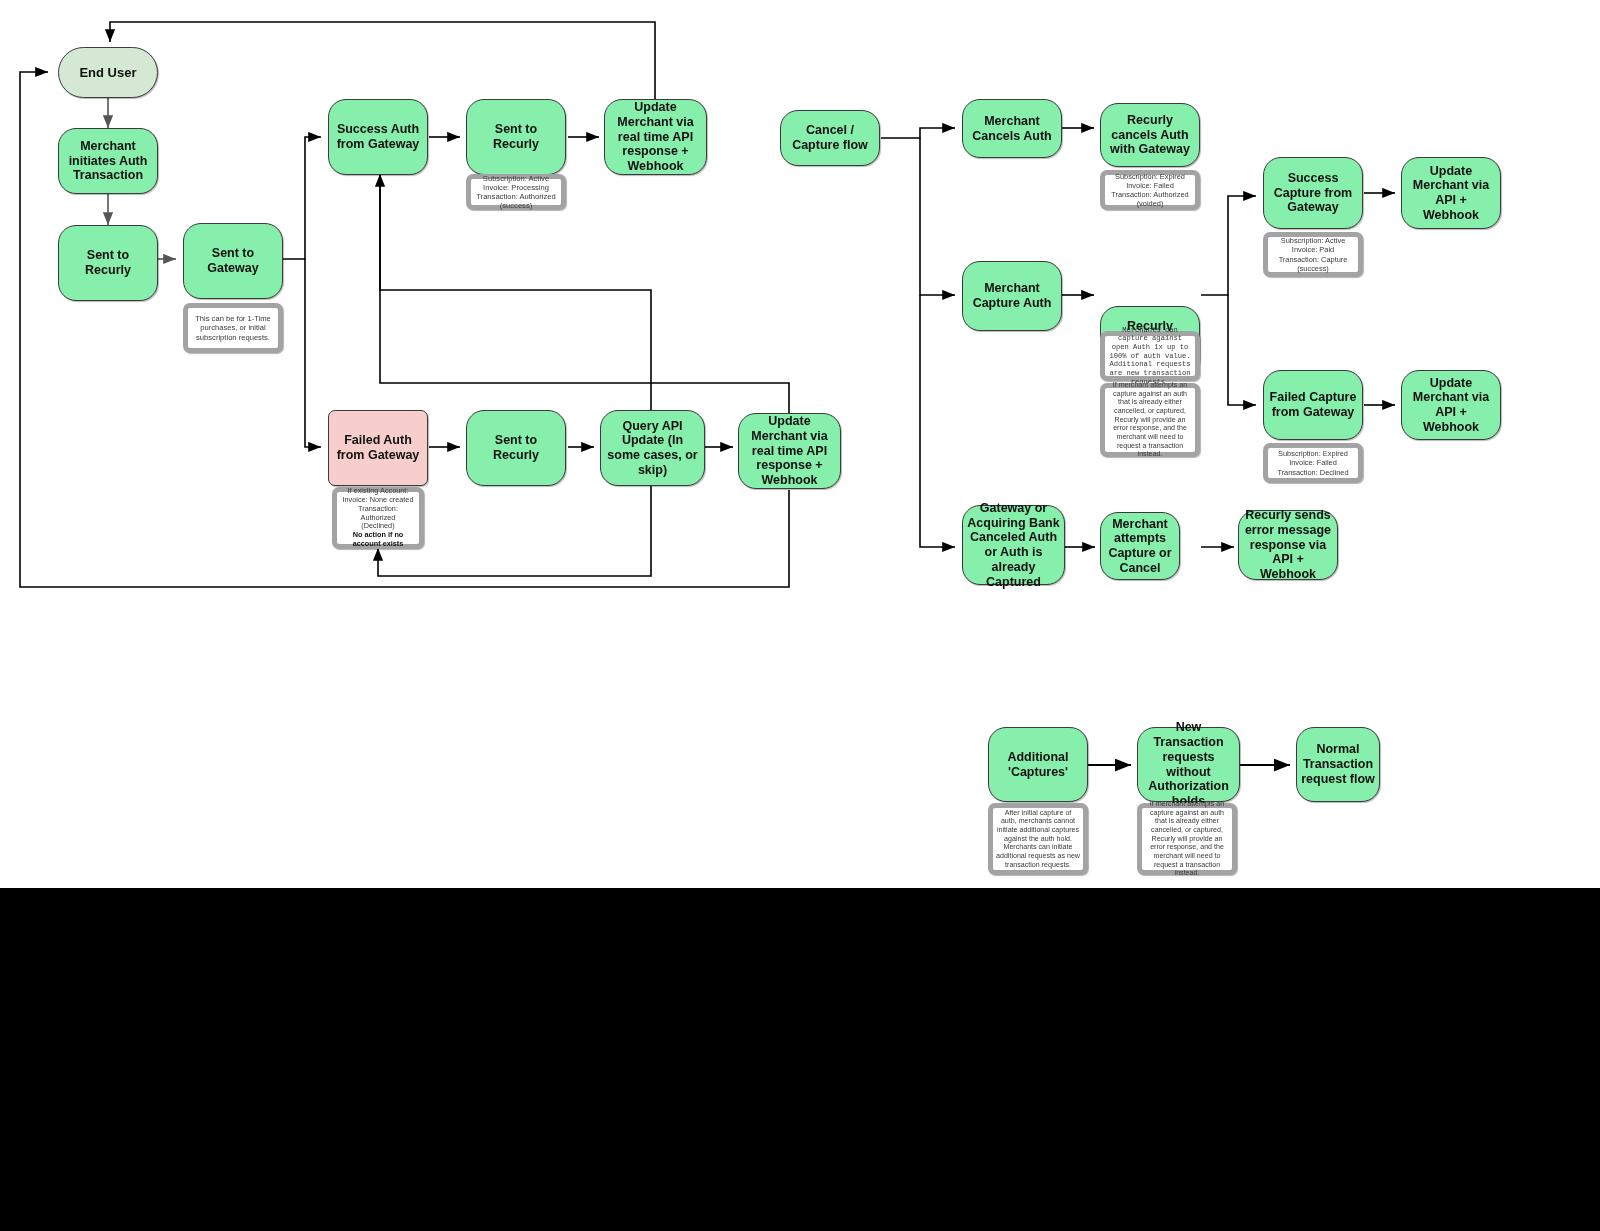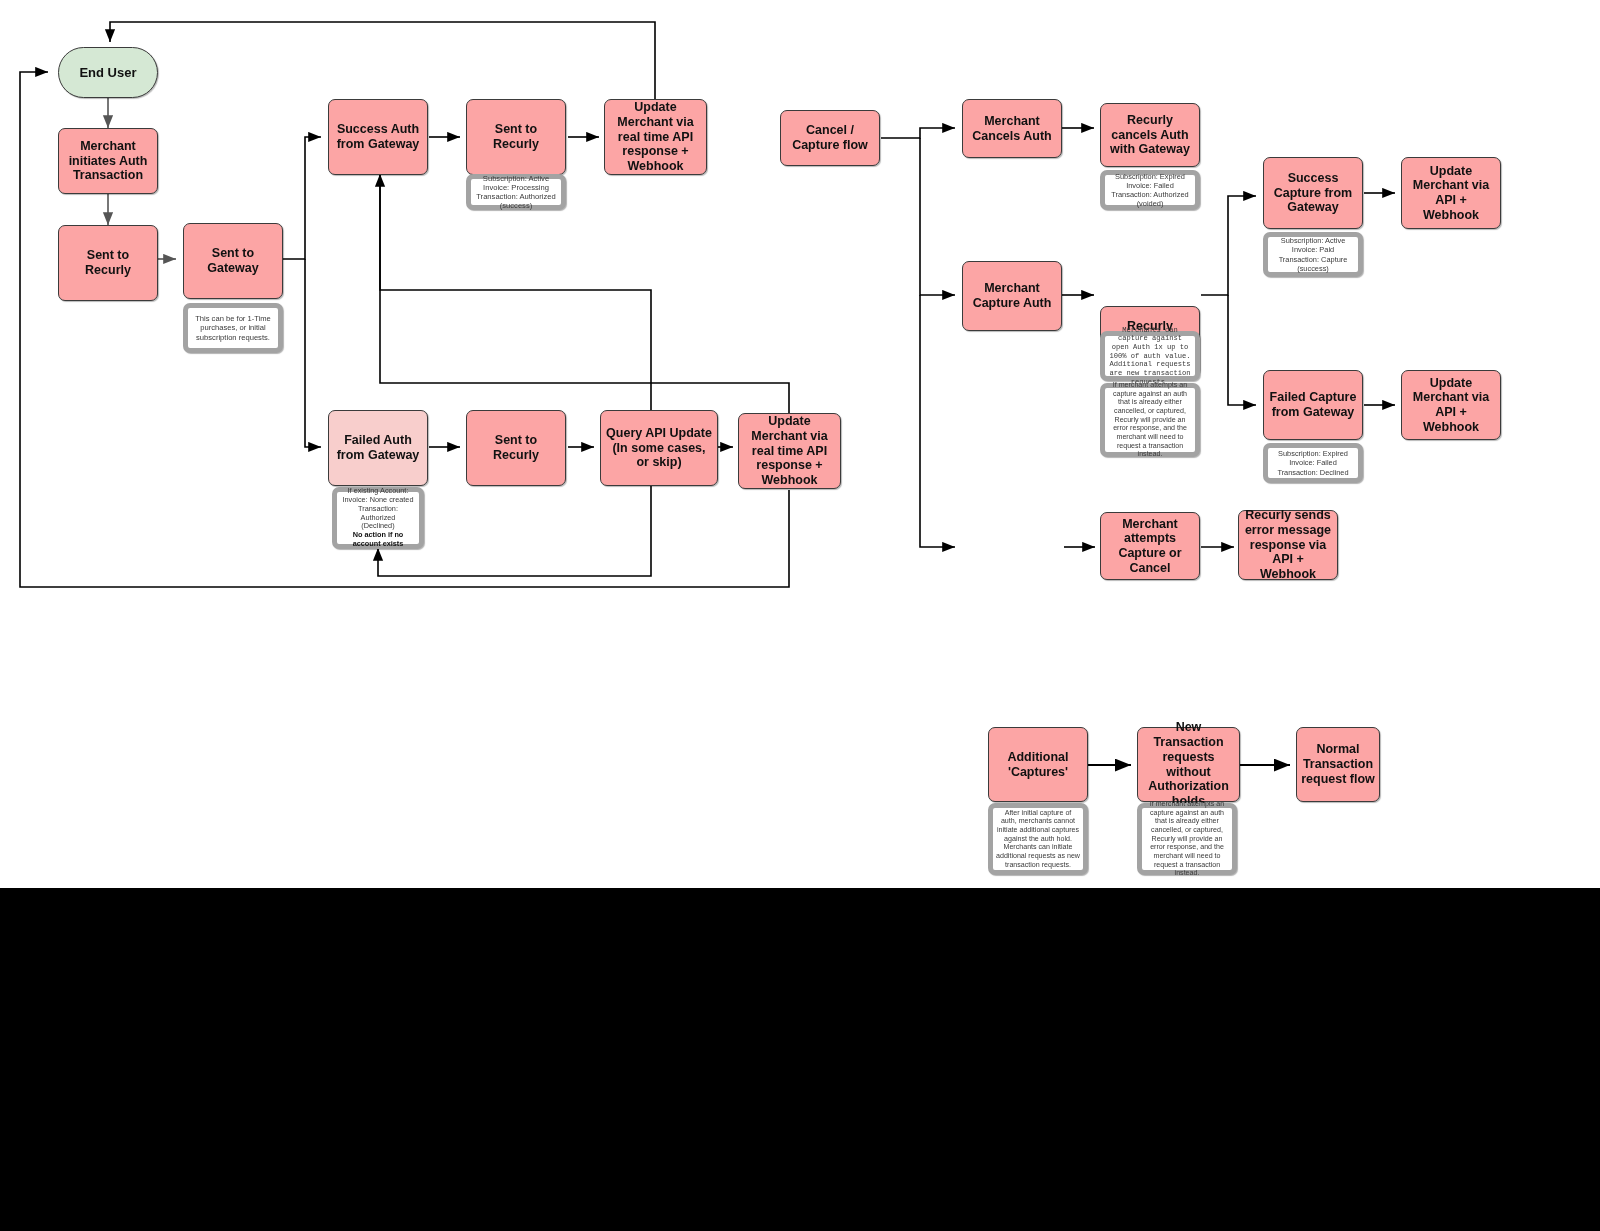--- a/index.html
+++ b/index.html
@@ -32,21 +32,21 @@
     justify-content:center;
     text-align:center;
     border:1px solid #3b3b3b;
     border-radius:7px;
     color:#111111;
     font-weight:bold;
     line-height:1.18;
     box-shadow:1px 1px 1px rgba(0,0,0,0.28);
     padding:2px 4px;
   }
-  .node.yellow{ background:#fca5a5; }
+  .node.yellow{ background:#86efac;border-radius:18px; }
   .node.green{ background:#d5e8d4; border-radius:26px; }
   .node.red{ background:#f8cecc; }
   .note{
     position:absolute;
     box-sizing:border-box;
     display:flex;
     align-items:center;
     justify-content:center;
     text-align:center;
     background:#ffffff;
@@ -155,21 +155,21 @@
   <div class="note" style="left:332px; top:487px; width:92px; height:62px; font-size:7.3px; flex-direction:column;">
     <span style="white-space:pre-line;">If existing Account:
 Invoice: None created
 Transaction: Authorized
 (Declined)</span>
     <b>No action if no account exists</b>
   </div>
 
   <div class="node yellow" style="left:466px; top:410px; width:100px; height:76px; font-size:12.5px;">Sent to Recurly</div>
 
-  <div class="node yellow" style="left:600px; top:410px; width:118px; height:76px; font-size:12.5px;">Query API Update (In some cases, or skip)</div>
+  <div class="node yellow" style="left:600px; top:410px; width:105px; height:76px; font-size:12.5px;">Query API Update (In some cases, or skip)</div>
 
   <div class="node yellow" style="left:738px; top:413px; width:103px; height:76px; font-size:12.5px;">Update Merchant via real time API response + Webhook</div>
 
   <div class="node yellow" style="left:780px; top:110px; width:100px; height:56px; font-size:12.5px;">Cancel / Capture flow</div>
 
   <div class="node yellow" style="left:962px; top:99px; width:100px; height:59px; font-size:12.5px;">Merchant Cancels Auth</div>
 
   <div class="node yellow" style="left:1100px; top:103px; width:100px; height:64px; font-size:12.5px;">Recurly cancels Auth with Gateway</div>
 
   <div class="note" style="left:1100px; top:170px; width:100px; height:40px; font-size:7.4px;">Subscription: Expired
@@ -195,22 +195,23 @@
   <div class="node yellow" style="left:1401px; top:157px; width:100px; height:72px; font-size:12.5px;">Update Merchant via API + Webhook</div>
 
   <div class="node yellow" style="left:1263px; top:370px; width:100px; height:70px; font-size:12.5px;">Failed Capture from Gateway</div>
 
   <div class="note" style="left:1263px; top:443px; width:100px; height:40px; font-size:7.4px;">Subscription: Expired
 Invoice: Failed
 Transaction: Declined</div>
 
   <div class="node yellow" style="left:1401px; top:370px; width:100px; height:70px; font-size:12.5px;">Update Merchant via API + Webhook</div>
 
-
-  <div class="node yellow" style="left:1100px; top:512px; width:100px; height:68px; font-size:12.5px;">Merchant attempts Capture or Cancel</div>
+  <div class="node yellow" style="left:962px; top:505px; width:103px; height:80px; font-size:12.5px;">Gateway or Acquiring Bank Canceled Auth or Auth is already Captured</div>
+
+  <div class="node yellow" style="left:1100px; top:512px; width:80px; height:68px; font-size:12.5px;">Merchant attempts Capture or Cancel</div>
 
   <div class="node yellow" style="left:1238px; top:510px; width:100px; height:70px; font-size:12.5px;">Recurly sends error message response via API + Webhook</div>
 
   <div class="node yellow" style="left:988px; top:727px; width:100px; height:75px; font-size:12.5px;">Additional 'Captures'</div>
 
   <div class="note" style="left:988px; top:803px; width:100px; height:72px; font-size:7.1px;">After initial capture of auth, merchants cannot initiate additional captures against the auth hold.
 Merchants can initiate additional requests as new transaction requests.</div>
 
   <div class="node yellow" style="left:1137px; top:727px; width:103px; height:75px; font-size:12.5px;">New Transaction requests without Authorization holds</div>
 

